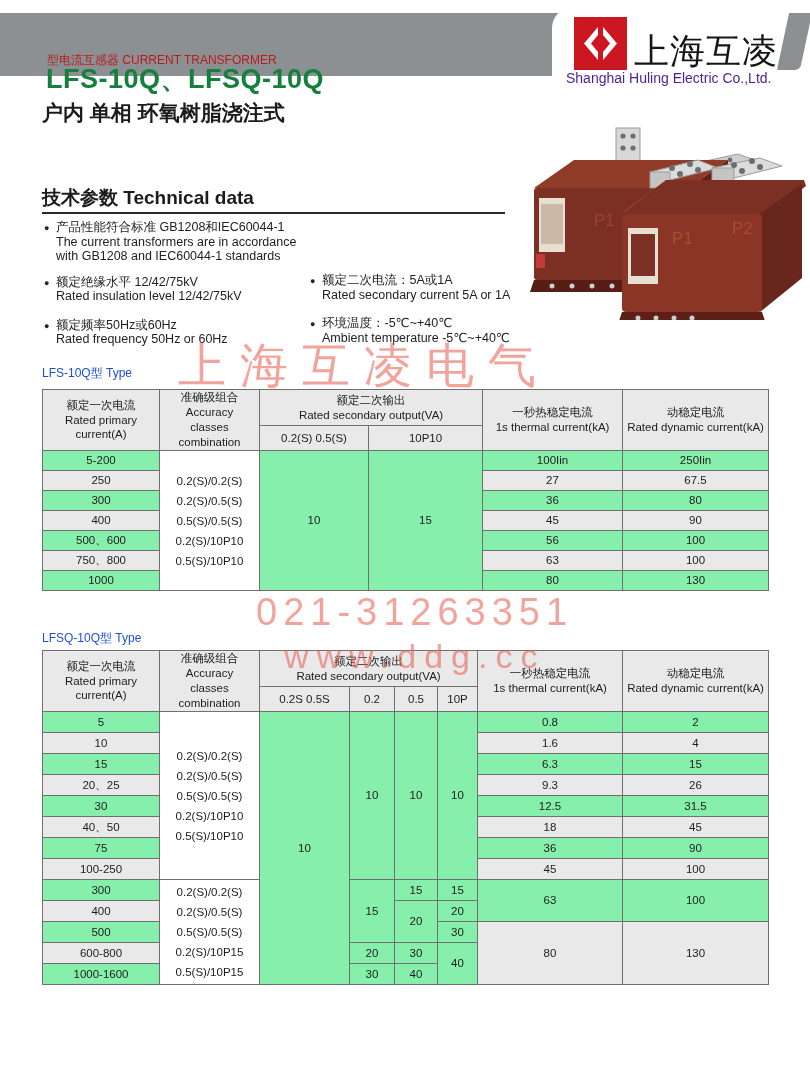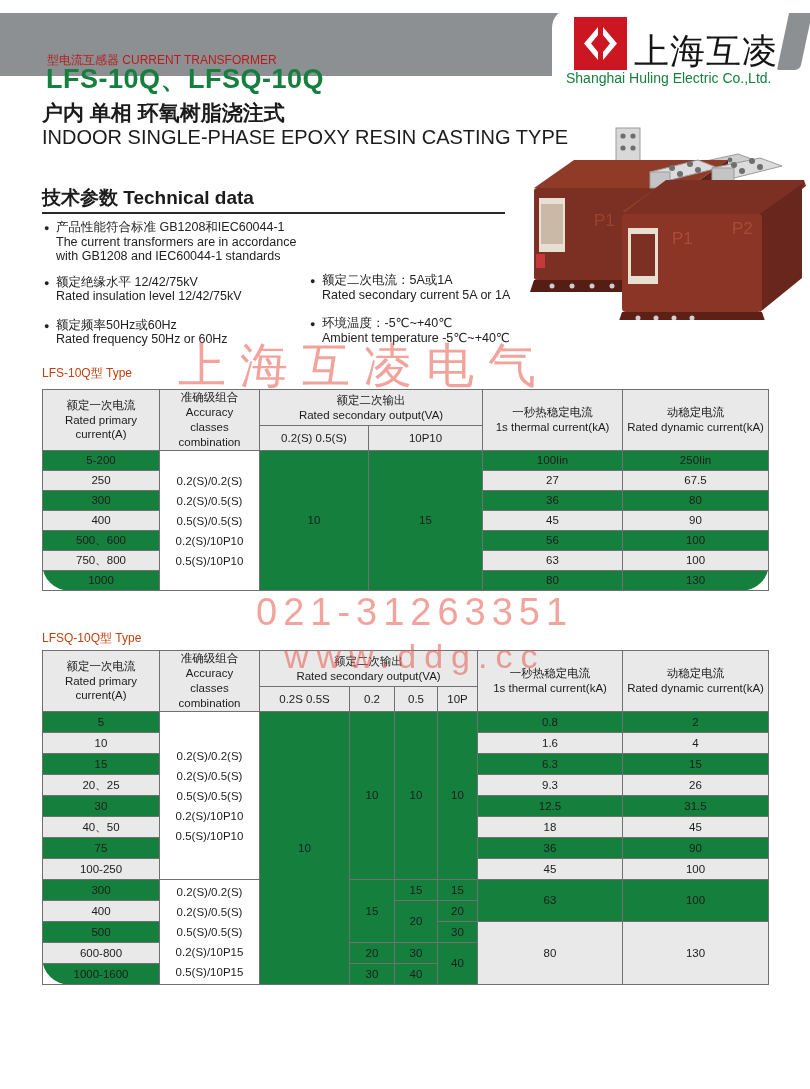--- a/index.html
+++ b/index.html
@@ -7,44 +7,44 @@
         font-family:"Liberation Sans","DejaVu Sans",sans-serif;color:#1b1b1b;}
 
   
   .topbar{position:absolute;left:0;top:13px;width:810px;height:63px;background:#8c9093;}
   .title{position:absolute;left:46px;top:19px;font-size:27px;font-weight:bold;color:#15803d;letter-spacing:.5px;margin-top:42px;}
   .subtitle{position:absolute;left:47px;top:52px;font-size:12px;color:#b91c1c;}
   .logo-panel{position:absolute;left:552px;top:8px;width:258px;height:88px;background:#fff;border-radius:20px 0 0 16px;}
   .gray-sliver{position:absolute;left:783px;top:13px;width:23px;height:57px;background:#8c9093;transform:skewX(-12deg);border-radius:0 0 5px 2px;}
   .logo-box{position:absolute;left:574px;top:17px;width:53px;height:53px;}
   .brandname{position:absolute;left:634px;top:28px;font-size:35px;font-weight:normal;color:#151515;letter-spacing:1px;}
-  .company{position:absolute;left:566px;top:70px;font-size:14px;color:#15803d;}
+  .company{position:absolute;left:566px;top:70px;font-size:14px;color:#4c1d95;}
 
   
   .h-zh{position:absolute;left:42px;top:99px;font-size:21px;font-weight:bold;}
   .h-en{position:absolute;left:42px;top:126px;font-size:20px;}
   .sec-title{position:absolute;left:42px;top:185px;font-size:19px;font-weight:bold;}
   .sec-line{position:absolute;left:42px;top:212px;width:463px;height:2px;background:#2a2a2a;}
 
   
   .spec{position:absolute;font-size:12.5px;line-height:14.5px;color:#222;}
   .spec .zh{font-weight:normal;}
   .bullet{position:absolute;left:-12px;top:1px;font-size:9px;}
   .spec-item{position:relative;margin:0;}
 
   
   .wm{position:absolute;font-weight:normal;color:rgba(230,88,75,0.55);z-index:6;pointer-events:none;white-space:nowrap;}
   .wm-brand{left:178px;top:334px;font-size:48px;letter-spacing:14px;}
   .wm-phone{left:248px;top:591px;font-size:38px;letter-spacing:6px;margin-left:8px;}
   .wm-site{left:284px;top:637px;font-size:34px;letter-spacing:8px;}
 
   
-  .tbl-label{position:absolute;left:42px;font-size:12px;color:#c2410c;}
+  .tbl-label{position:absolute;left:42px;font-size:12px;color:#1d4ed8;}
   .lbl1{top:365px;} .lbl2{top:630px;}
-  table.dtable{position:absolute;left:42px;border-collapse:collapse;table-layout:fixed;width:726px;background:#15803d;z-index:2;border-radius:28px;}
+  table.dtable{position:absolute;left:42px;border-collapse:collapse;table-layout:fixed;width:726px;background:#86efac;z-index:2;}
   .t1{top:389px;} .t2{top:650px;}
   .dtable th,.dtable td{border:1px solid #707070;text-align:center;vertical-align:middle;
       font-size:11.5px;font-weight:normal;padding:0;line-height:1.3;color:#1c1c1c;}
   .dtable .hd{background:#e9e9e9;}
   .dtable td.g{background:#e9e9e9;}
   .dtable td.acc{line-height:20px;background:#fff;}
   .t1 tr.h1{height:36px;} .t1 tr.h2{height:25px;} .t1 tbody tr{height:20px;}
   .t2 tr.h1{height:36px;} .t2 tr.h2{height:25px;} .t2 tbody tr{height:21px;}
 
   
@@ -64,21 +64,20 @@
     <svg width="53" height="53" viewBox="0 0 53 53">
       <rect x="0" y="0" width="53" height="53" fill="#cc1622"></rect>
       <polygon points="24,10 10,26.5 24,43 24,35 17,26.5 24,18" fill="#fff"></polygon>
       <polygon points="29,10 43,26.5 29,43 29,35 36,26.5 29,18" fill="#fff"></polygon>
     </svg>
   </div>
   <div class="brandname">上海互凌</div>
   <div class="company">Shanghai Huling Electric Co.,Ltd.</div>
 
   <div class="h-zh">户内  单相  环氧树脂浇注式</div>
-  <div class="h-en">INDOOR SINGLE-PHASE EPOXY RESIN CASTING TYPE</div>
   <div class="sec-title">技术参数  Technical data</div>
   <div class="sec-line"></div>
 
   <div class="spec" style="left:56px;top:220px;width:260px;">
     <div class="spec-item">
       <span class="bullet">●</span>
       <div class="zh">产品性能符合标准 GB1208和IEC60044-1</div>
       <div>The current transformers are in accordance</div>
       <div>with GB1208 and IEC60044-1 standards</div>
     </div>

